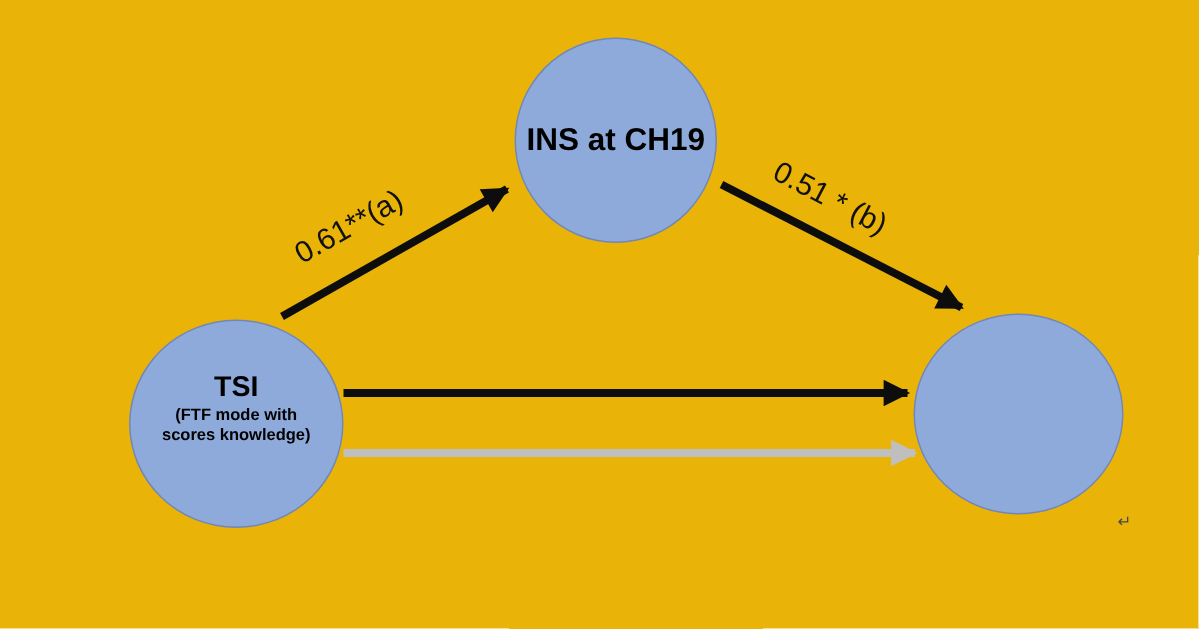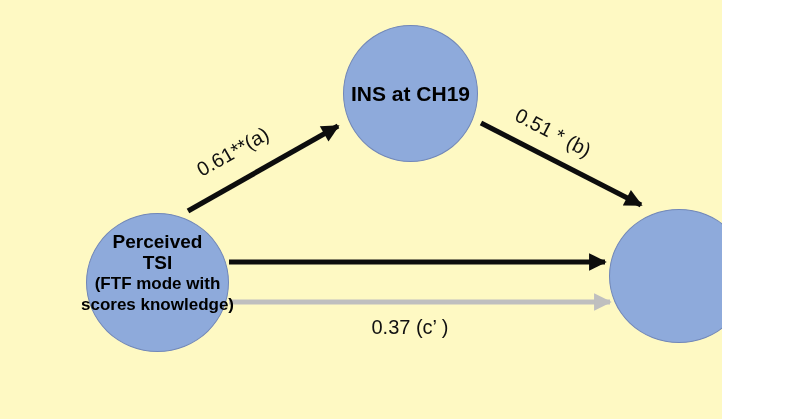--- a/index.html
+++ b/index.html
@@ -3,23 +3,23 @@
 <meta charset="utf-8">
 <style>
   html, body {
     margin: 0;
     padding: 0;
     background: #ffffff;
     font-family: "Liberation Sans", "DejaVu Sans", sans-serif;
   }
   .canvas {
     position: relative;
-    width: 722px;
+    width: 799px;
     height: 419px;
-    background: #fef9c3;
+    background: #eab308;
     overflow: hidden;
   }
   .arrow-layer {
     position: absolute;
     left: 0; top: 0;
     width: 799px;
     height: 419px;
   }
   .arrow {
     fill: none;
@@ -62,21 +62,21 @@
     line-height: 1.12;
     white-space: nowrap;
   }
   .node-mediator .node-title {
     font-size: 21px;
   }
   .node-outcome .node-title {
     line-height: 1.3;
   }
   .node-sub {
-    font-size: 17px;
+    font-size: 11px;
     font-weight: 700;
     line-height: 1.14;
     white-space: nowrap;
     margin-top: 1px;
   }
   .path-label {
     position: absolute;
     font-size: 20px;
     font-weight: 400;
     color: #111111;
@@ -119,28 +119,26 @@
     <line class="arrow arrow-black" x1="481" y1="123" x2="641" y2="205" marker-end="url(#head-black)"></line>
     <line class="arrow arrow-black" x1="229" y1="262" x2="605" y2="262" marker-end="url(#head-black)"></line>
     <line class="arrow arrow-gray" x1="229" y1="302" x2="610" y2="302" marker-end="url(#head-gray)"></line>
   </svg>
 
   <div class="node node-mediator">
     <div class="node-title">INS at CH19</div>
   </div>
 
   <div class="node node-predictor">
-    <div class="node-title">Perceived</div>
     <div class="node-title">TSI</div>
     <div class="node-sub">(FTF mode with</div>
     <div class="node-sub">scores knowledge)</div>
   </div>
 
   <div class="node node-outcome">
   </div>
 
   <div class="path-label label-a">0.61**(a)</div>
   <div class="path-label label-b">0.51 * (b)</div>
-  <div class="path-label label-cp">0.37 (c’ )</div>
 
   <div class="return-mark">↵</div>
 
 </div>
 
 </body></html>

